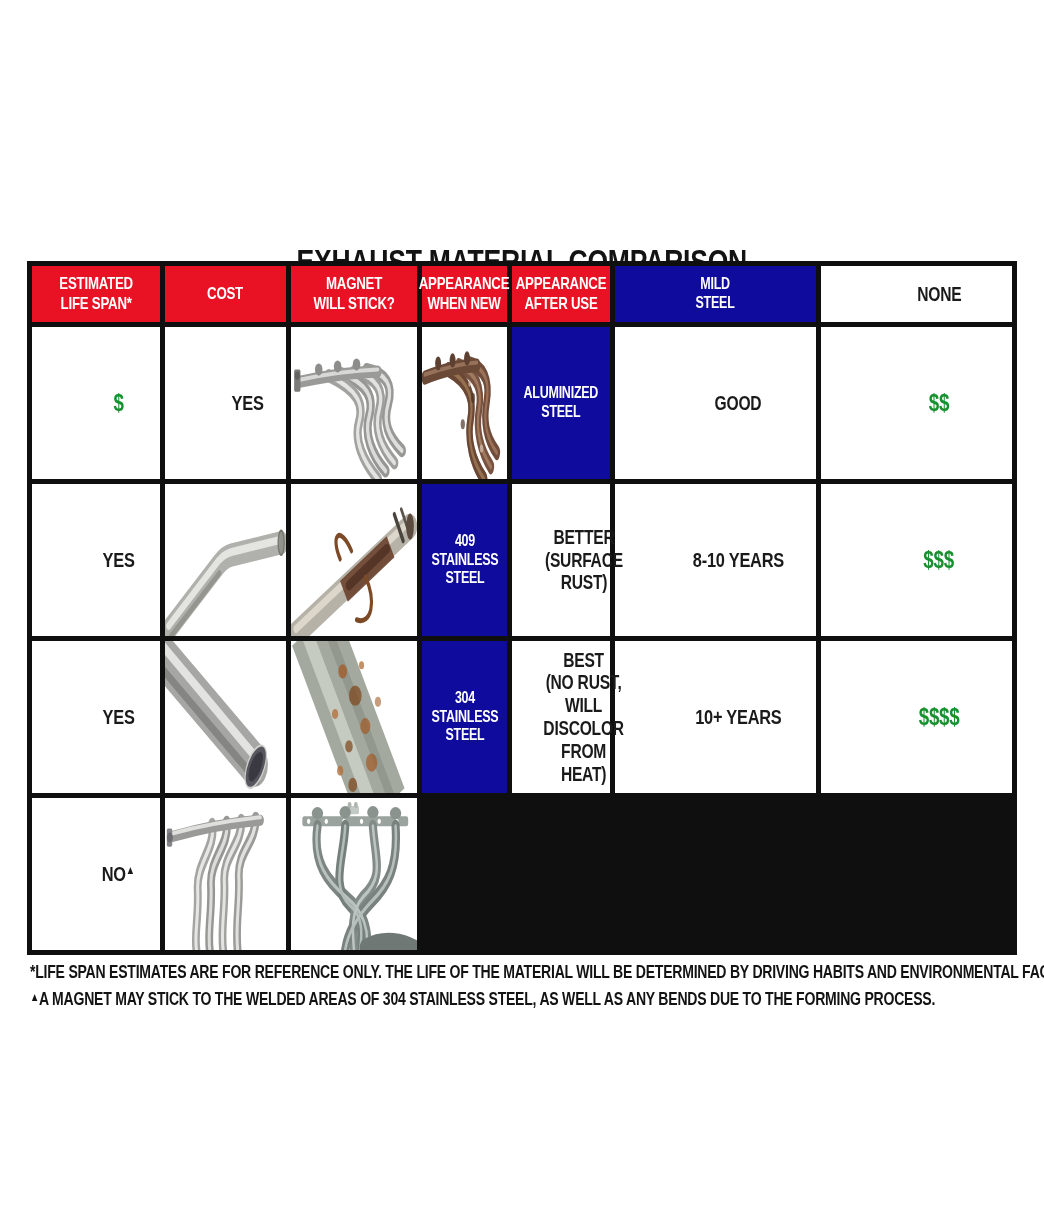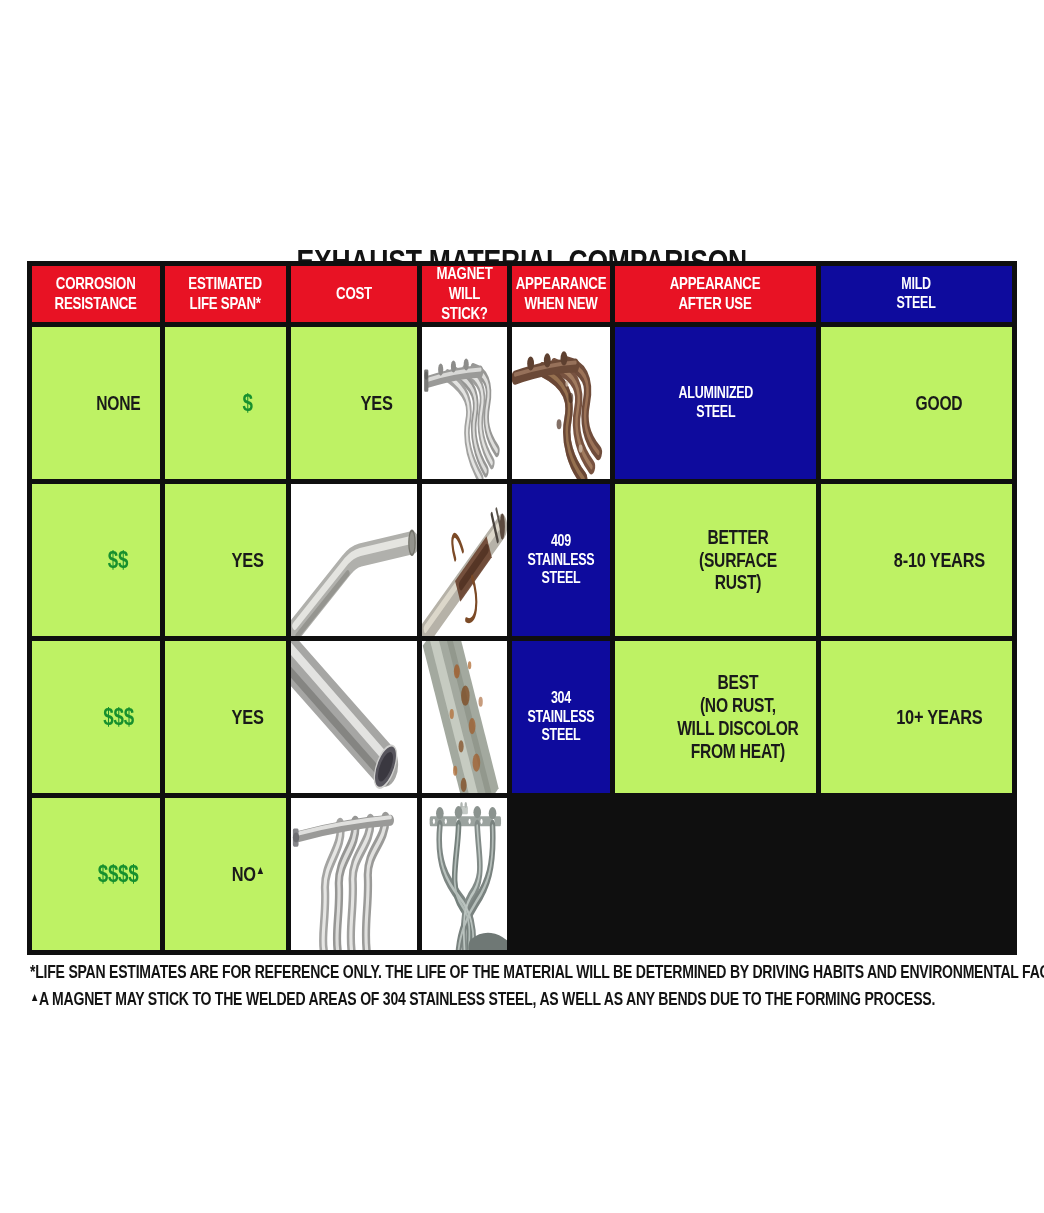--- a/index.html
+++ b/index.html
@@ -16,44 +16,40 @@
          font-size:34px;font-weight:bold;color:#131313;}
 
   .tbl{
     position:absolute;top:261px;left:27px;width:990px;height:694px;box-sizing:border-box;
     display:grid;grid-template-columns:128px 121px 126px 85px 98px 201px 191px;
     grid-template-rows:56px 152px 152px 152px 152px;gap:5px;padding:5px;background:#0f0f0f;
   }
   .cell{display:flex;align-items:center;justify-content:center;min-width:0;min-height:0;}
   .hc{background:#e81224;color:#ffffff;font-size:17px;line-height:1.18;}
   .mc{background:#0e0b9d;color:#ffffff;font-size:16px;line-height:1.18;}
-  .cc{background:#bef264;color:#1a1a1a;font-size:21px;line-height:1.14;padding-left:45px;}
+  .cc{background:#ffffff;color:#1a1a1a;font-size:21px;line-height:1.14;padding-left:45px;}
   .corr{font-size:20px;}
   .cost{color:#17902e;font-size:24px;letter-spacing:0;}
   .pc{background:#ffffff;padding:0;overflow:hidden;}
   .pc svg{display:block;width:100%;height:100%;}
   .sup{font-size:12px;vertical-align:7px;letter-spacing:0;}
 
   .footnotes{position:absolute;top:961px;left:30px;width:1000px;color:#131313;}
   .fn{margin:0 0 4px 0;font-size:18px;font-weight:bold;line-height:1.28;}
   .fn-tri{font-size:12px;vertical-align:4px;}
 </style>
 </head>
 <body>
 
 <div class="page">
 
   <h1 class="title"><span class="cnd">EXHAUST MATERIAL COMPARISON</span></h1>
 
   <div class="tbl">
 
-    <div class="cell hc">
-        <span class="cnd">CORROSION
-RESISTANCE</span>
-      </div>
     <div class="cell hc">
         <span class="cnd">ESTIMATED
 LIFE SPAN*</span>
       </div>
     <div class="cell hc">
         <span class="cnd">COST</span>
       </div>
     <div class="cell hc">
         <span class="cnd">MAGNET
 WILL STICK?</span>

